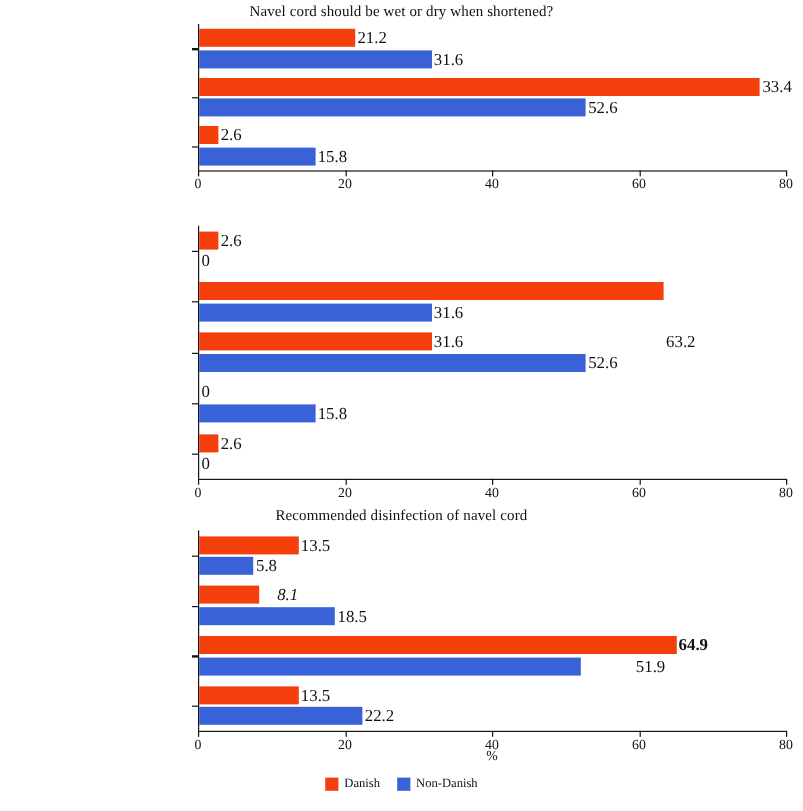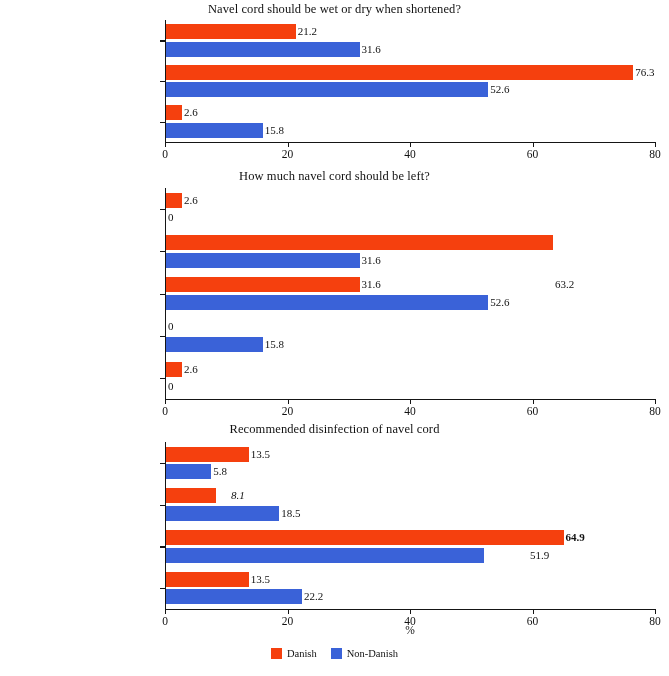--- a/index.html
+++ b/index.html
@@ -85,21 +85,21 @@
 
   .bar {
     position: absolute;
     left: 1px;
   }
   .bar.danish { background: #f5400e; }
   .bar.nondanish { background: #3a62d8; }
 
   .bar-value {
     position: absolute;
-    font-size: 11px;
+    font-size: 14px;
     color: #111111;
     white-space: nowrap;
     font-family: "Liberation Serif", "DejaVu Serif", serif;
   }
 
   .axis-caption {
     position: absolute;
     left: 165px;
     width: 490px;
     text-align: center;
@@ -154,33 +154,32 @@
         <div class="tick-x-label" style="left: 367.5px; top: 148px;">60</div>
         <div class="tick-x" style="left: 490px; top: 142px;"></div>
         <div class="tick-x-label" style="left: 490px; top: 148px;">80</div>
         <div class="tick-y" style="top: 40.3333px;"></div>
         <div class="bar danish" style="top: 24.0833px; width: 129.85px; height: 15px; background: rgb(245, 64, 14);"></div>
         <div class="bar-value" style="left: 132.85px; top: 25.0833px;">21.2</div>
         <div class="bar nondanish" style="top: 41.5833px; width: 193.55px; height: 15px; background: rgb(58, 98, 216);"></div>
         <div class="bar-value" style="left: 196.55px; top: 42.5833px;">31.6</div>
         <div class="tick-y" style="top: 81px;"></div>
         <div class="bar danish" style="top: 64.75px; width: 467.337px; height: 15px; background: rgb(245, 64, 14);"></div>
-        <div class="bar-value" style="left: 470.337px; top: 65.75px;">76.3</div>
+        <div class="bar-value" style="left: 470.337px; top: 65.75px;">33.4</div>
         <div class="bar nondanish" style="top: 82.25px; width: 322.175px; height: 15px; background: rgb(58, 98, 216);"></div>
         <div class="bar-value" style="left: 325.175px; top: 83.25px;">52.6</div>
         <div class="tick-y" style="top: 121.667px;"></div>
         <div class="bar danish" style="top: 105.417px; width: 15.925px; height: 15px; background: rgb(245, 64, 14);"></div>
         <div class="bar-value" style="left: 18.925px; top: 106.417px;">2.6</div>
         <div class="bar nondanish" style="top: 122.917px; width: 96.775px; height: 15px; background: rgb(58, 98, 216);"></div>
         <div class="bar-value" style="left: 99.775px; top: 123.917px;">15.8</div>
       </div>
   </div>
 
   <div class="panel" style="top:163px;height:242px;">
-    <div class="panel-title" style="top:6px;">How much navel cord should be left?</div>
     <div class="plot" style="top:0px;height:242px;">
       <div class="axis-line-y" style="top:25px;height:211px;left:0px;"></div>
       <div class="axis-line-x" style="top:236px;"></div>
     <div class="tick-x" style="left: 0px; top: 236px;"></div>
         <div class="tick-x-label" style="left: 0px; top: 242px;">0</div>
         <div class="tick-x" style="left: 122.5px; top: 236px;"></div>
         <div class="tick-x-label" style="left: 122.5px; top: 242px;">20</div>
         <div class="tick-x" style="left: 245px; top: 236px;"></div>
         <div class="tick-x-label" style="left: 245px; top: 242px;">40</div>
         <div class="tick-x" style="left: 367.5px; top: 236px;"></div>

